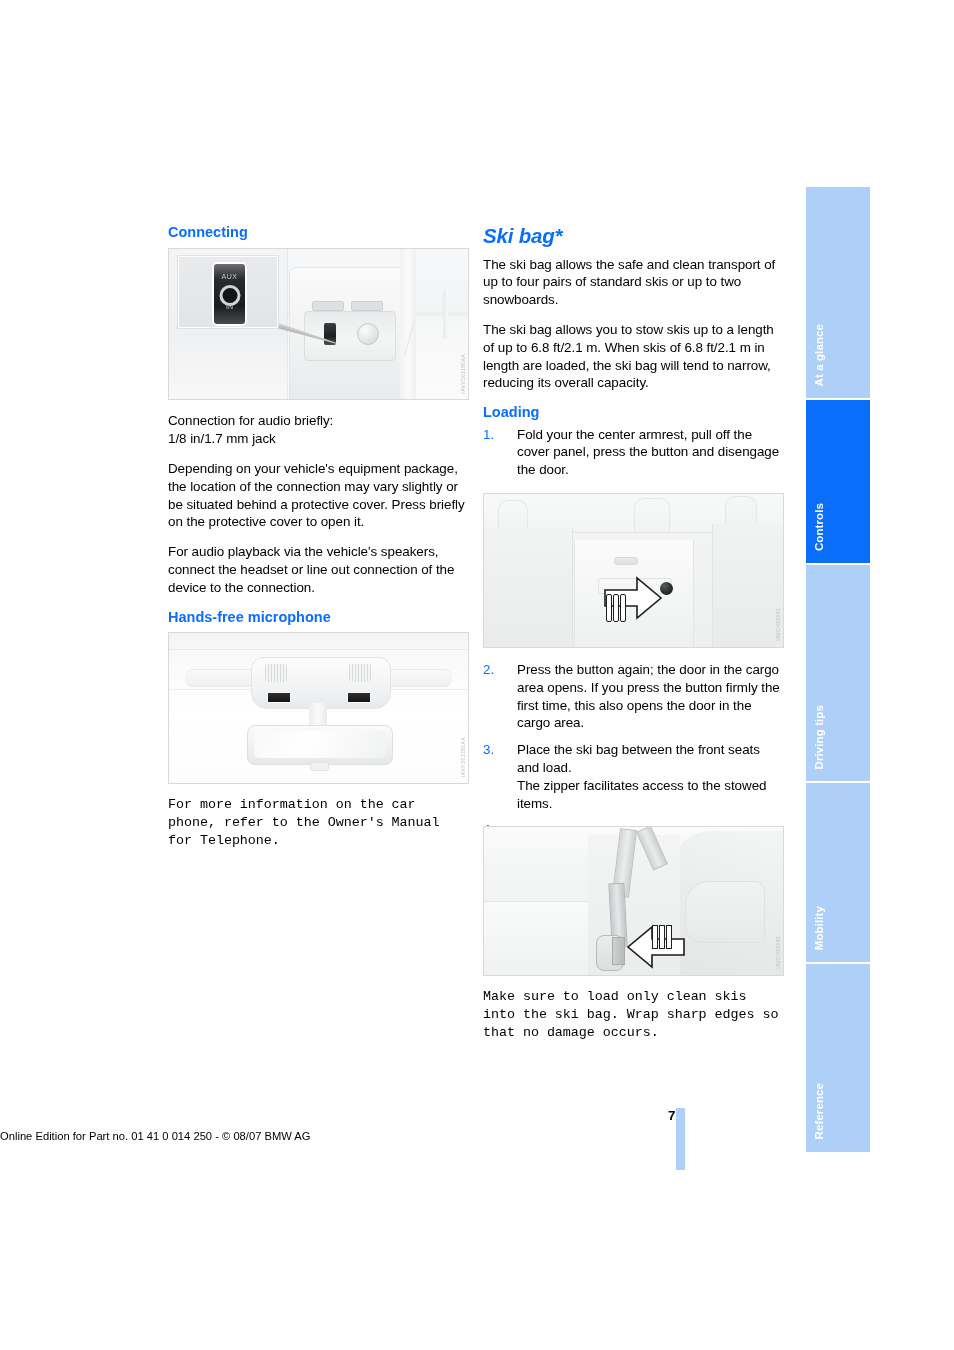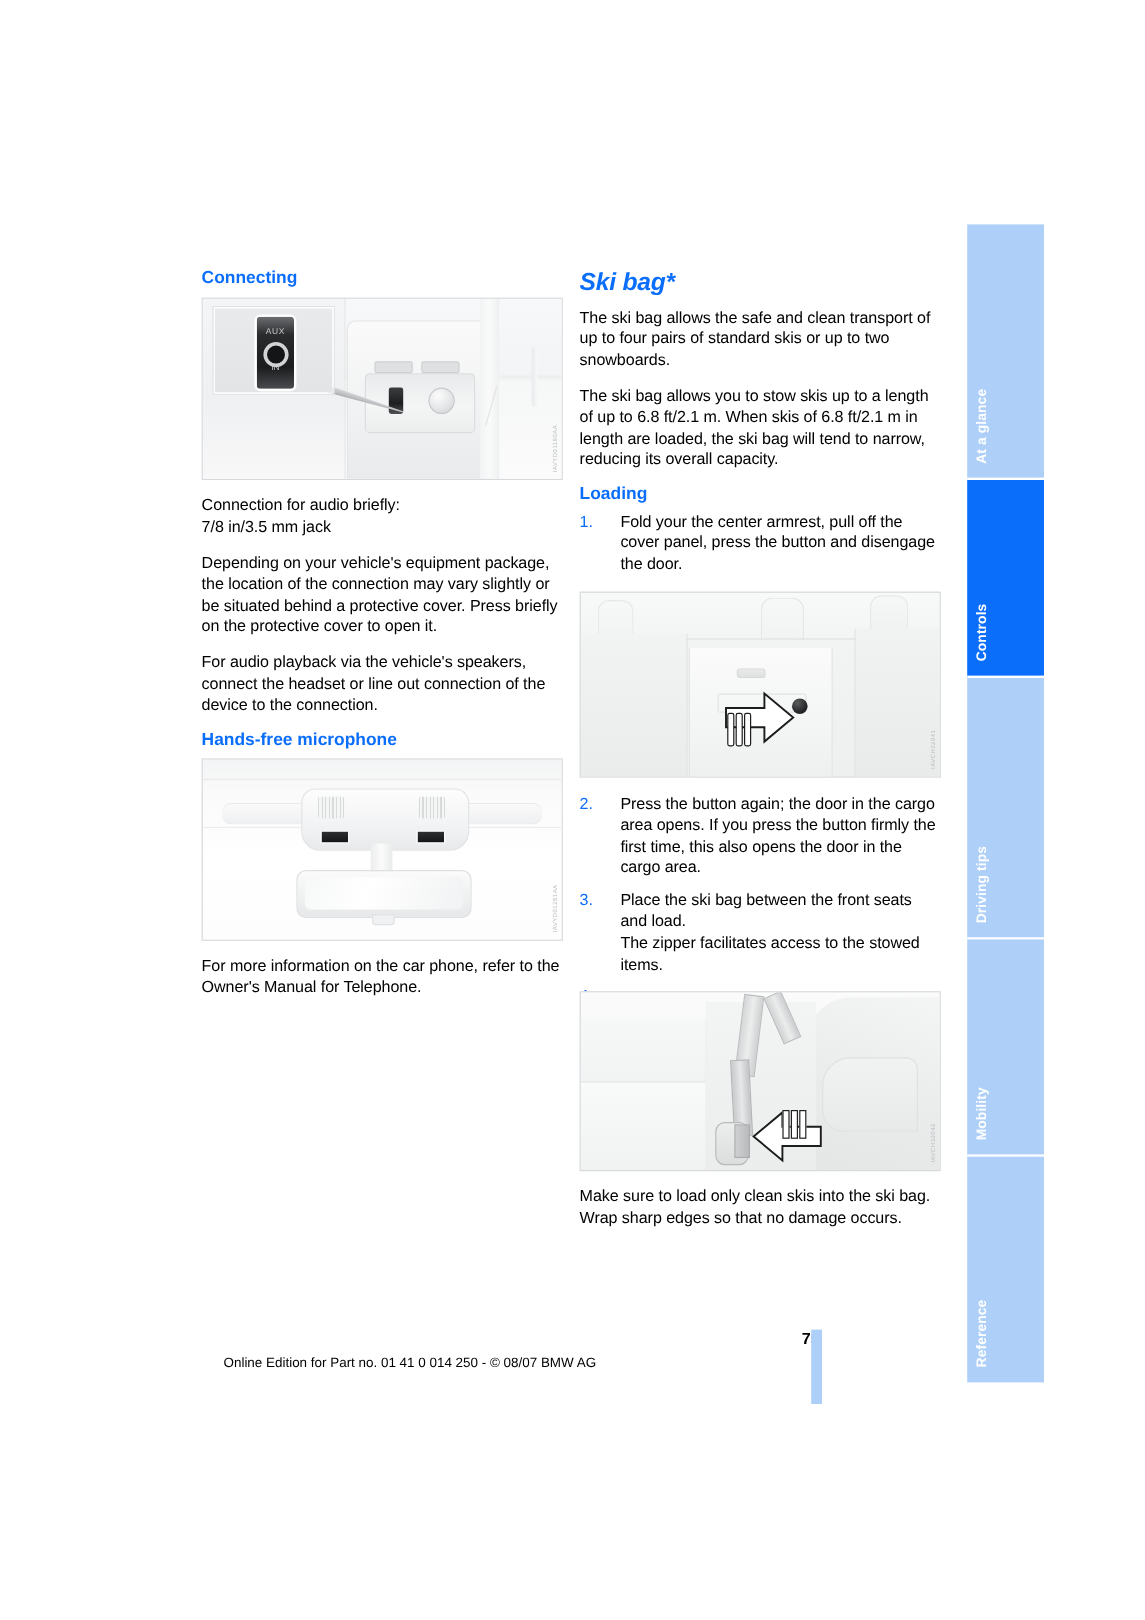--- a/index.html
+++ b/index.html
@@ -49,21 +49,21 @@
     line-height: 1.2;
   }
   h2.sub.tight { margin-bottom: 6px; }
 
   p.body {
     font-size: 13.4px;
     line-height: 17.8px;
     margin: 0 0 12px 0;
     letter-spacing: -0.05px;
   }
-  p.body.nogap { margin-bottom: 0; }
+  p.body.nogap { margin-bottom: 0; font-family: Liberation Mono, monospace; }
 
   
   ol.steps {
     margin: 0;
     padding: 0;
     list-style: none;
   }
   ol.steps li {
     position: relative;
     padding-left: 34px;
@@ -433,21 +433,21 @@
     left: 0; top: 1108px;
     width: 683px;
     text-align: right;
     font-size: 13.4px;
     font-weight: bold;
   }
   .footline {
     position: absolute;
     left: 0; top: 1130px;
     width: 683px;
-    text-align: center;
+    text-align: left;
     font-size: 11.2px;
   }
   .footbar {
     position: absolute;
     left: 676px; top: 1108px;
     width: 9px; height: 62px;
     background: #aed0f8;
   }
 </style>
 </head>
@@ -478,21 +478,21 @@
             <div class="aux-ring"></div>
             <div class="aux-n">IN</div>
           </div>
         </div>
       </div>
       <div class="fig-code">IAVYD01180AA</div>
     </div>
 
     <p class="body">
       <span>Connection for audio briefly:</span><br>
-      <span>7/8 in/3.5 mm jack</span>
+      <span>1/8 in/1.7 mm jack</span>
     </p>
 
     <p class="body">Depending on your vehicle's equipment package, the location of the connection may vary slightly or be situated behind a protective cover. Press briefly on the protective cover to open it.</p>
 
     <p class="body">For audio playback via the vehicle's speakers, connect the headset or line out connection of the device to the connection.</p>
 
 
     <h2 class="sub tight">Hands-free microphone</h2>
 
     <div class="figure fig-mic">

